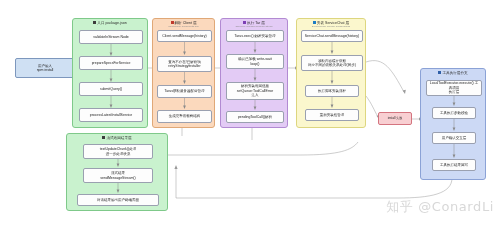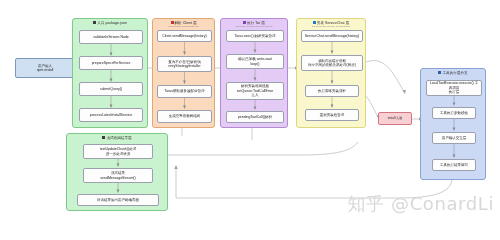--- a/index.html
+++ b/index.html
@@ -78,21 +78,21 @@
 
   
   #wires{position:absolute;left:0;top:0;width:500px;height:220px;pointer-events:none;}
   #wires path{fill:none;stroke:#9b9b9b;stroke-width:0.5;}
   #wires .arrowhead{fill:#9b9b9b;stroke:none;}
 
   
   .watermark{
     position:absolute;
     right:6px;bottom:4px;
-    font-size:18px;
+    font-size:13px;
     letter-spacing:0.6px;
     color:#d8d8d8;
     font-family:"DejaVu Sans",sans-serif;
     user-select:none;
   }
 </style>
 </head>
 <body>
 
 <div id="canvas">

